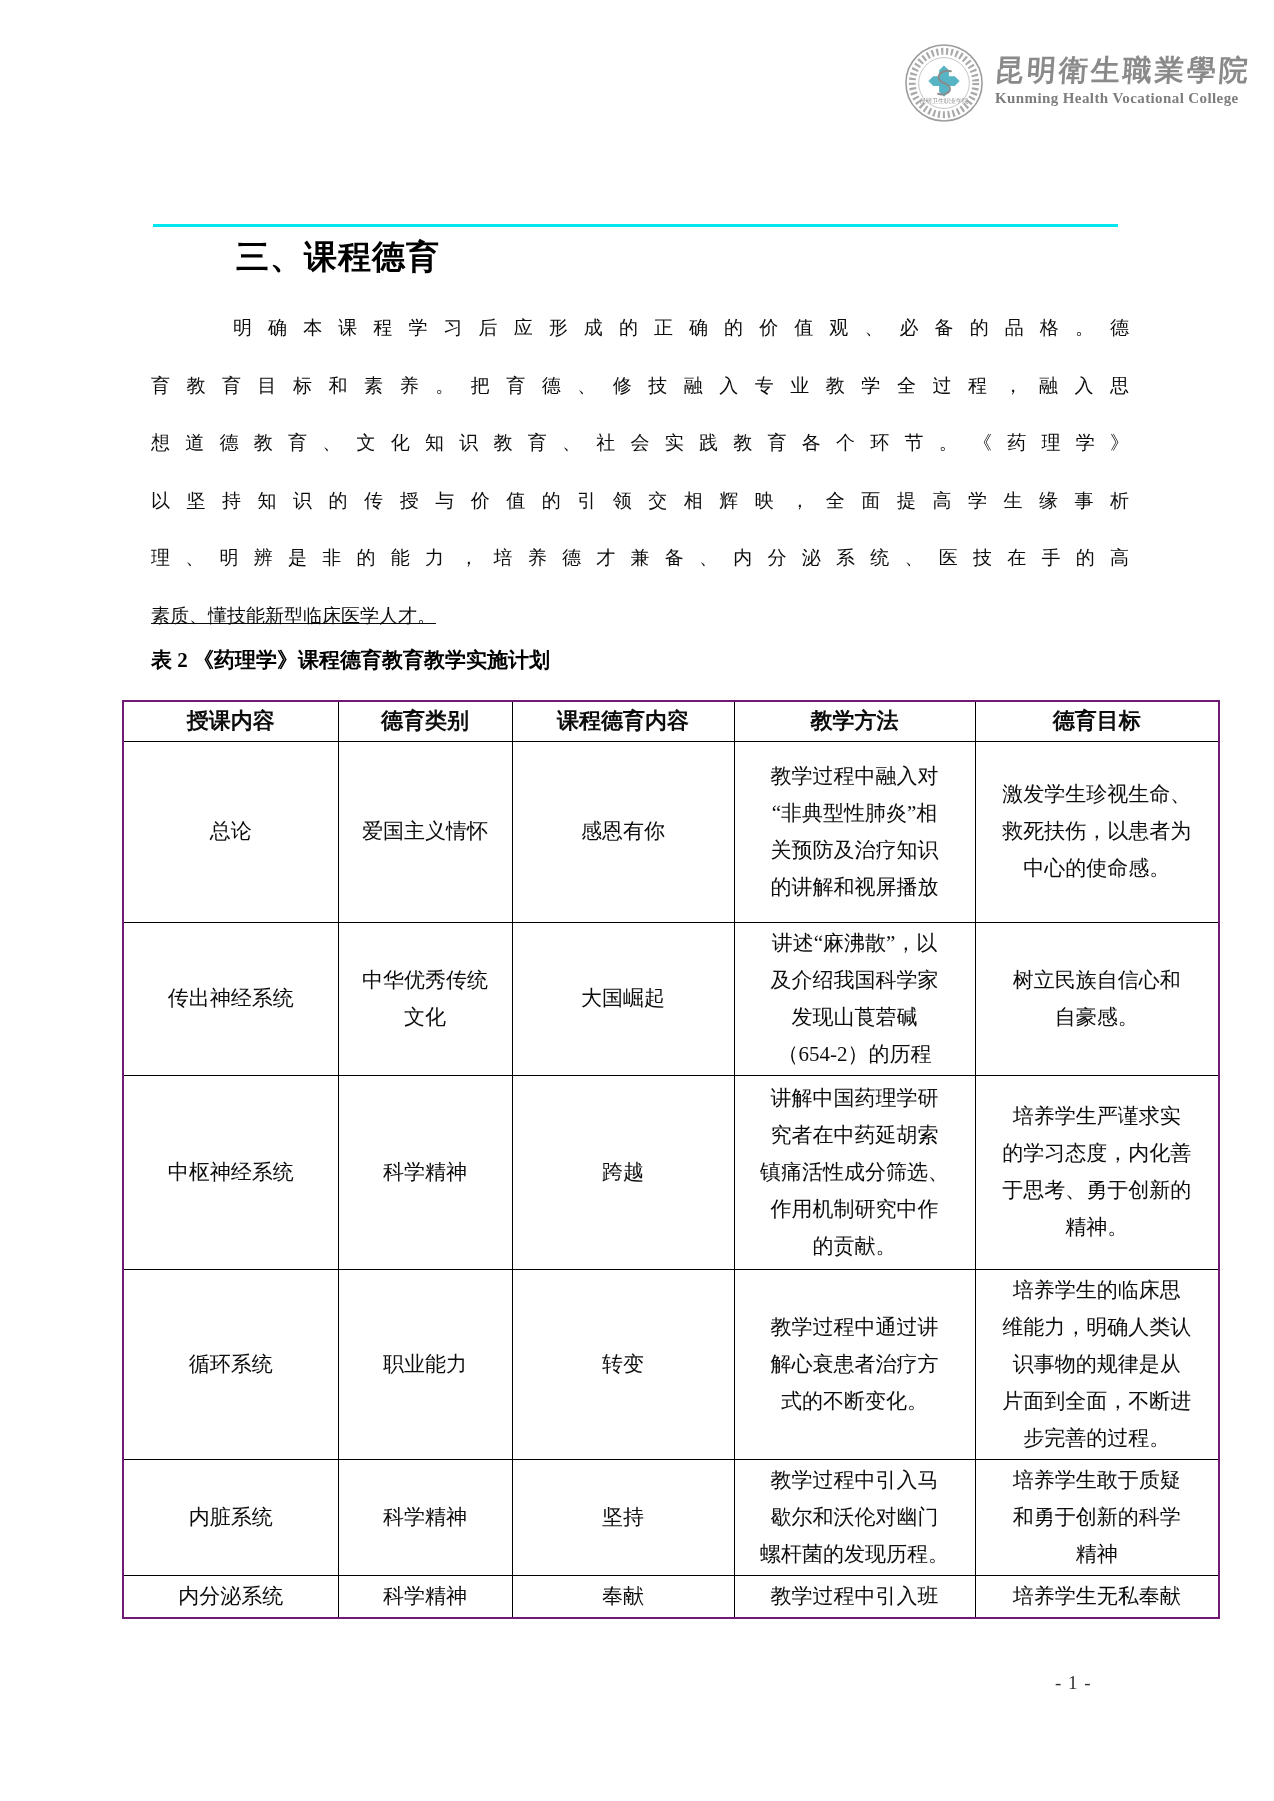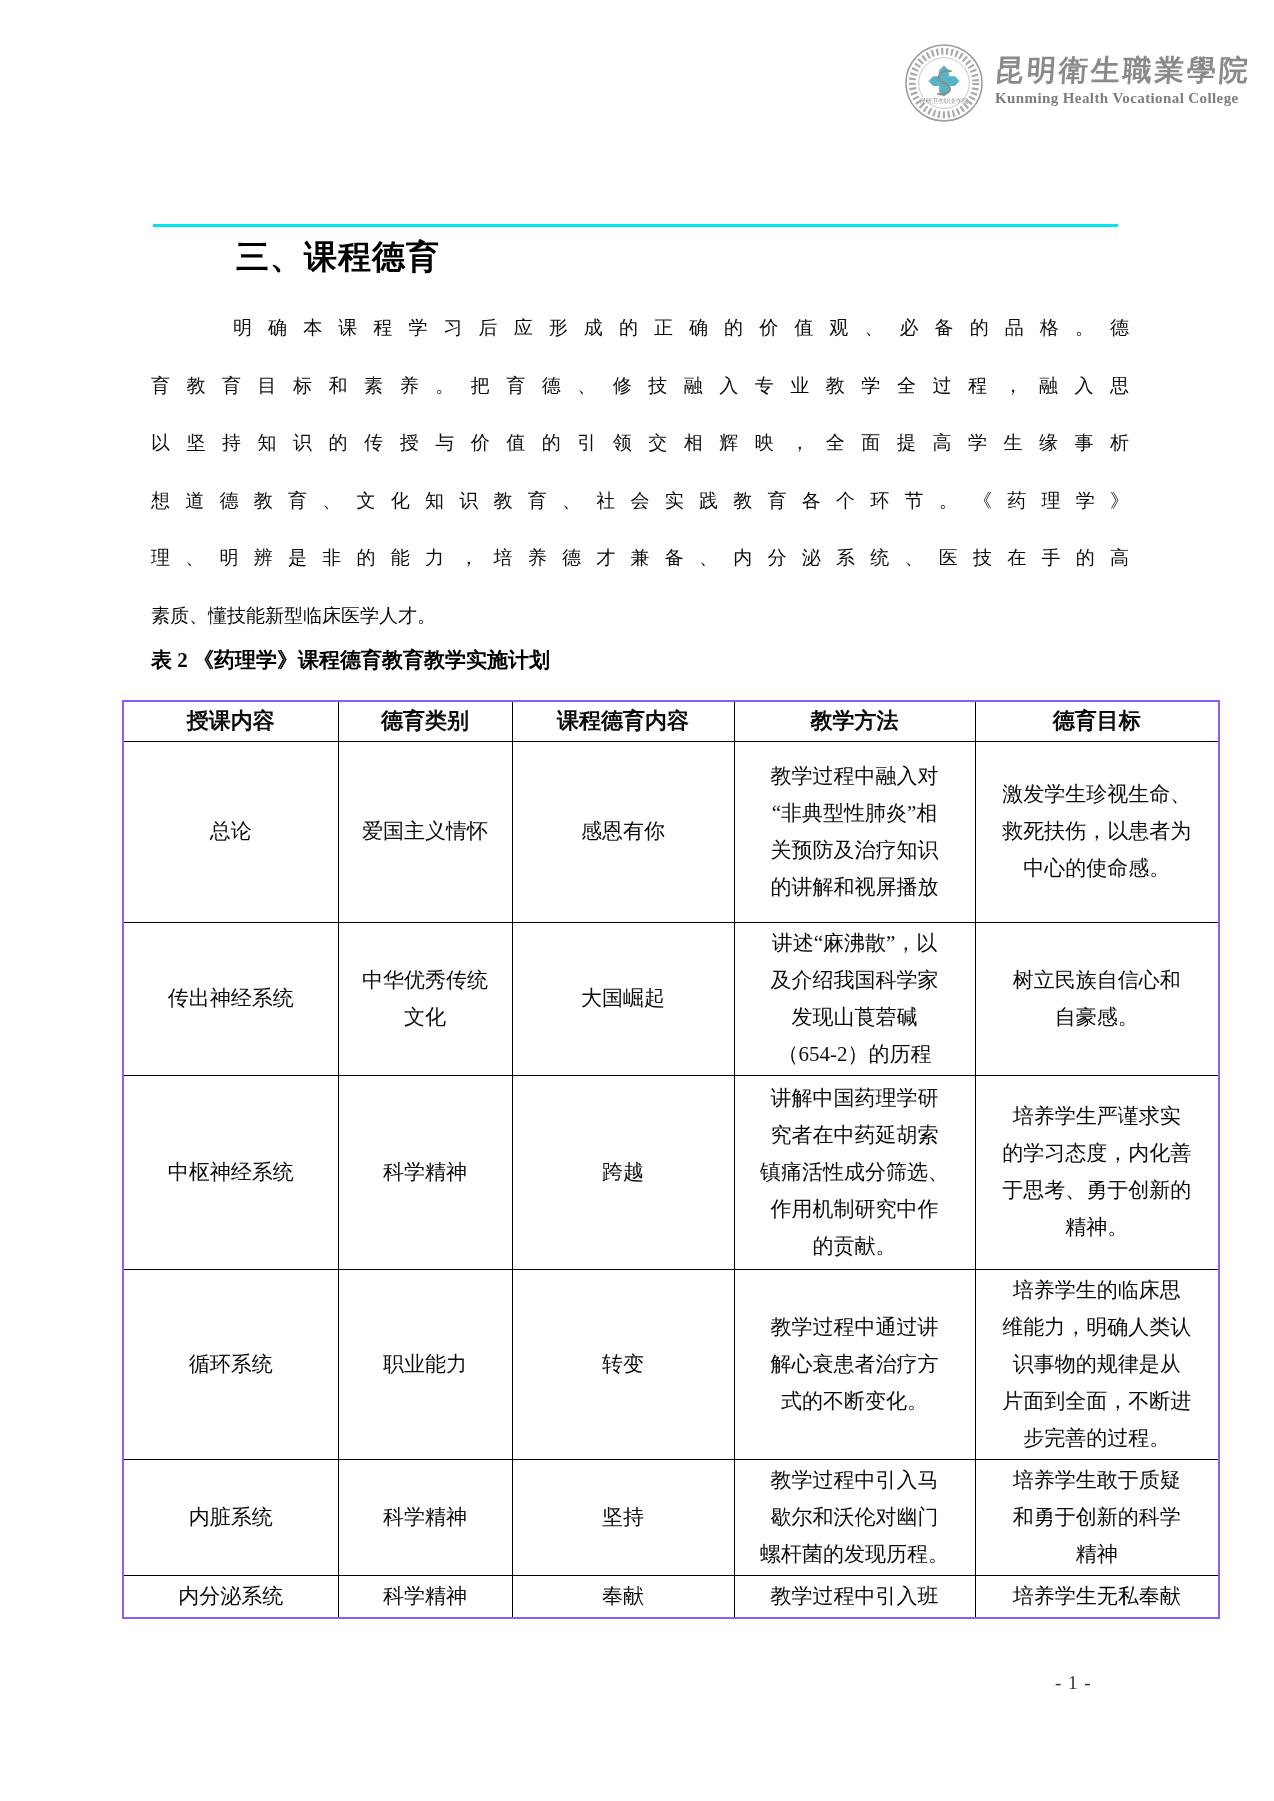--- a/index.html
+++ b/index.html
@@ -46,42 +46,42 @@
   .para{
     position:absolute;left:151px;top:299px;width:978px;
     font-size:19px;color:#0d0d0d;
   }
   .para-line{
     height:57.5px;line-height:57.5px;
     text-align:justify;text-align-last:justify;
     white-space:nowrap;
   }
   .para-line.first{text-indent:82px;}
-  .para-line.last{text-align:left;text-align-last:left;}
+  .para-line.last{text-align:left;text-align-last:left;text-decoration:underline;}
   
   .caption{
     position:absolute;left:151px;top:646px;width:978px;
     text-align:left;font-size:21px;font-weight:bold;color:#000;
     white-space:nowrap;
   }
   
   table.moral{
     position:absolute;left:122px;top:700px;width:1096px;
     border-collapse:collapse;table-layout:fixed;
     font-size:21px;color:#0d0d0d;
   }
   table.moral th,table.moral td{
     border:1px solid #000;
     text-align:center;vertical-align:middle;
     padding:2px 6px;
     line-height:37px;
     white-space:pre-line;
     overflow:hidden;
   }
-  table.moral{border:2px solid #8b5cf6;}
+  table.moral{border:2px solid #701a75;}
   table.moral th{
     font-weight:bold;font-size:22px;line-height:24px;padding:2px 4px;
   }
   tr.hdr{height:40px;}
   tr.r0{height:181px;}
   tr.r1{height:147px;}
   tr.r2{height:194px;}
   tr.r3{height:186px;}
   tr.r4{height:114px;}
   tr.r5{height:40px;margin-left:40px;}
@@ -111,22 +111,22 @@
     </div>
   </div>
 
   <div class="cyan-rule"></div>
 
   <div class="heading">三、课程德育</div>
 
   <div class="para">
     <div class="para-line first">明确本课程学习后应形成的正确的价值观、必备的品格。德</div>
     <div class="para-line">育教育目标和素养。把育德、修技融入专业教学全过程，融入思</div>
+    <div class="para-line">想道德教育、文化知识教育、社会实践教育各个环节。《药理学》</div>
     <div class="para-line">以坚持知识的传授与价值的引领交相辉映，全面提高学生缘事析</div>
-    <div class="para-line">想道德教育、文化知识教育、社会实践教育各个环节。《药理学》</div>
     <div class="para-line">理、明辨是非的能力，培养德才兼备、内分泌系统、医技在手的高</div>
     <div class="para-line last">素质、懂技能新型临床医学人才。</div>
   </div>
 
   <div class="caption">表 2  《药理学》课程德育教育教学实施计划</div>
 
   <table class="moral">
     <colgroup>
       <col style="width:215px">
         <col style="width:174px">

